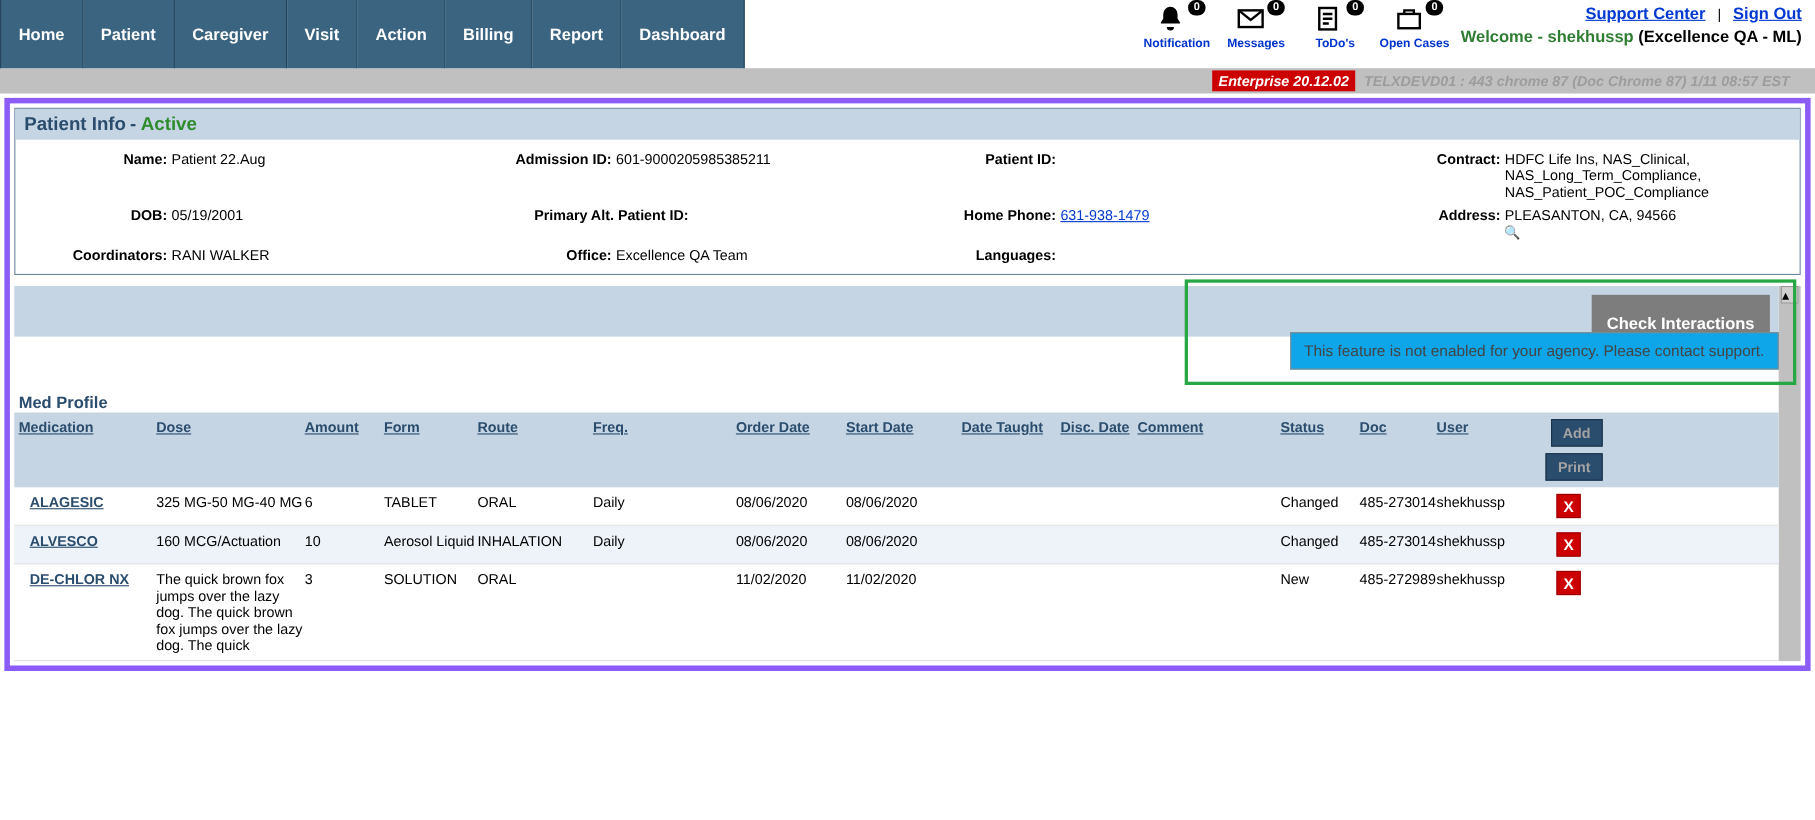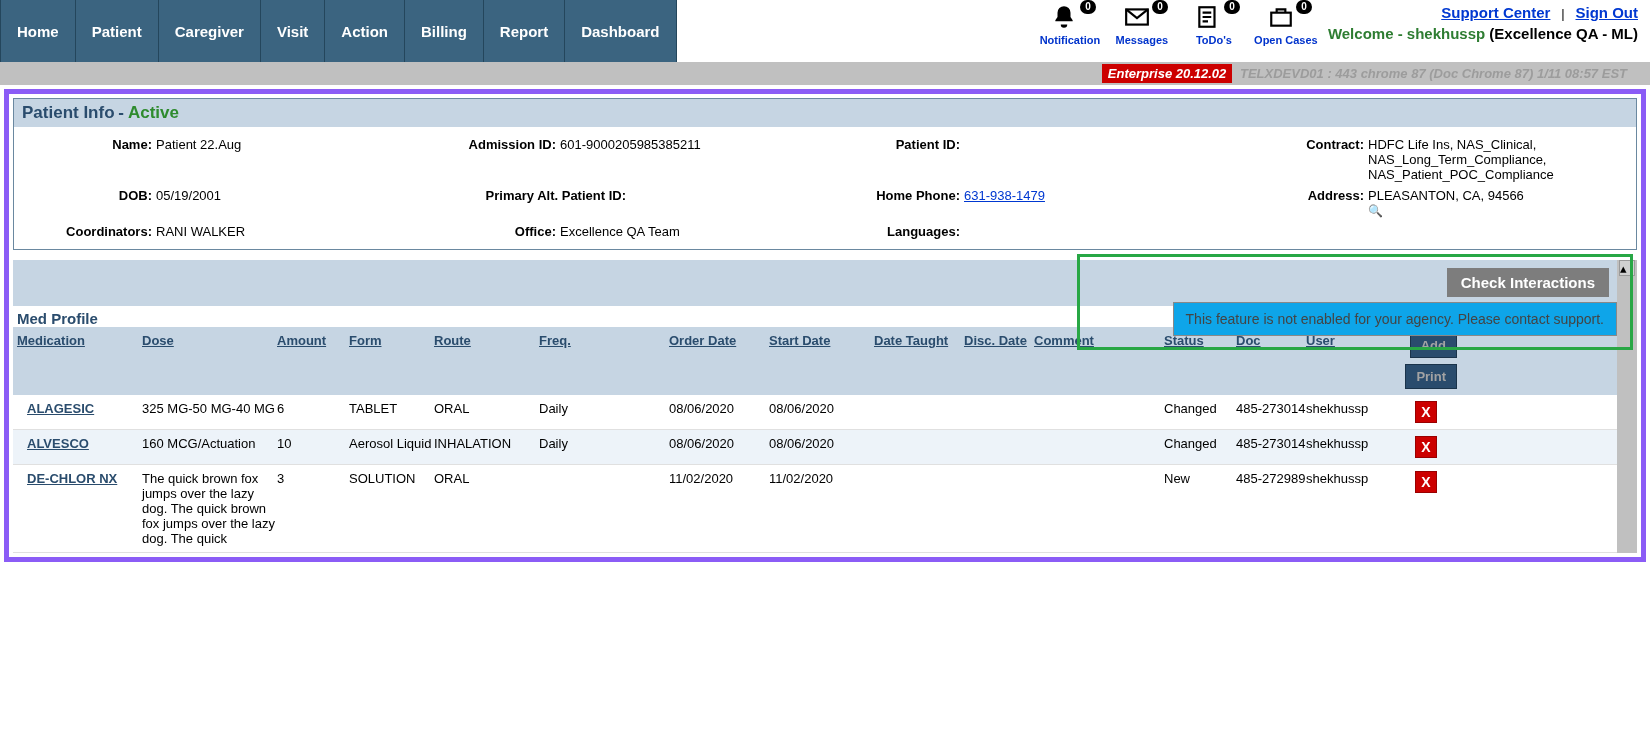--- a/index.html
+++ b/index.html
@@ -36,25 +36,25 @@
 
   .pi-grid { display: grid; grid-template-columns: 1fr 1fr 1fr 1fr; gap: 6px 10px; padding: 10px 8px; }
   .pi-cell { display: flex; gap: 4px; }
   .pi-label { font-weight: bold; text-align: right; min-width: 130px; color: #000; }
   .pi-value { flex: 1; }
   .mag { font-size: 12px; }
 
   
   .med-area { position: relative; margin-top: 10px; border-right: 20px solid #c0c0c0; }
   .med-topbar { background: #c6d5e3; height: 46px; position: relative; }
-  .check-btn { position: absolute; right: 8px; top: 8px; background: #7d7d7d; color: #fff; font-weight: bold; padding: 6px 14px; border: none; cursor: pointer; font-size: 15px; }
+  .check-btn { position: absolute; right: 8px; top: 8px; background: #7d7d7d; color: #fff; font-weight: bold; padding: 18px 14px; border: none; cursor: pointer; font-size: 15px; }
   .tooltip-box { position: absolute; top: 42px; right: 0; background: #0ea5e9; border: 1px solid #888; padding: 8px 12px; font-size: 14px; color: #444; white-space: nowrap; z-index:5; }
   .green-rect { position: absolute; border: 3px solid #28a745; top: -6px; right: -16px; width: 556px; height: 96px; pointer-events: none; z-index:6; }
 
-  .med-title { color: #2a4c6d; font-weight: bold; font-size: 15px; padding: 4px 4px 0 4px; }
+  .med-title { color: #2a4c6d; font-weight: bold; font-size: 15px; padding: 4px 4px 0 4px; margin-top: 48px; }
 
   .med-header-row, .med-row { display: grid; grid-template-columns: 125px 135px 72px 85px 105px 130px 100px 105px 90px 70px 130px 72px 70px 85px 70px; align-items: start; }
   .med-header-row { background: #c6d5e3; padding: 6px 4px; column-gap:0; }
   .med-header-row a { color: #2a4c6d; font-weight: bold; text-decoration: underline; cursor: pointer; }
   .med-row { border-bottom: 1px solid #e0e0e0; padding: 6px 4px; }
   .med-row.alt { background: #edf3f9; }
   .med-name { text-indent: 10px; }
   .med-name a { color: #2a4c6d; font-weight: bold; }
 
   .actions-col { display: flex; flex-direction: column; gap: 6px; align-items: flex-end; padding-right: 4px; }

